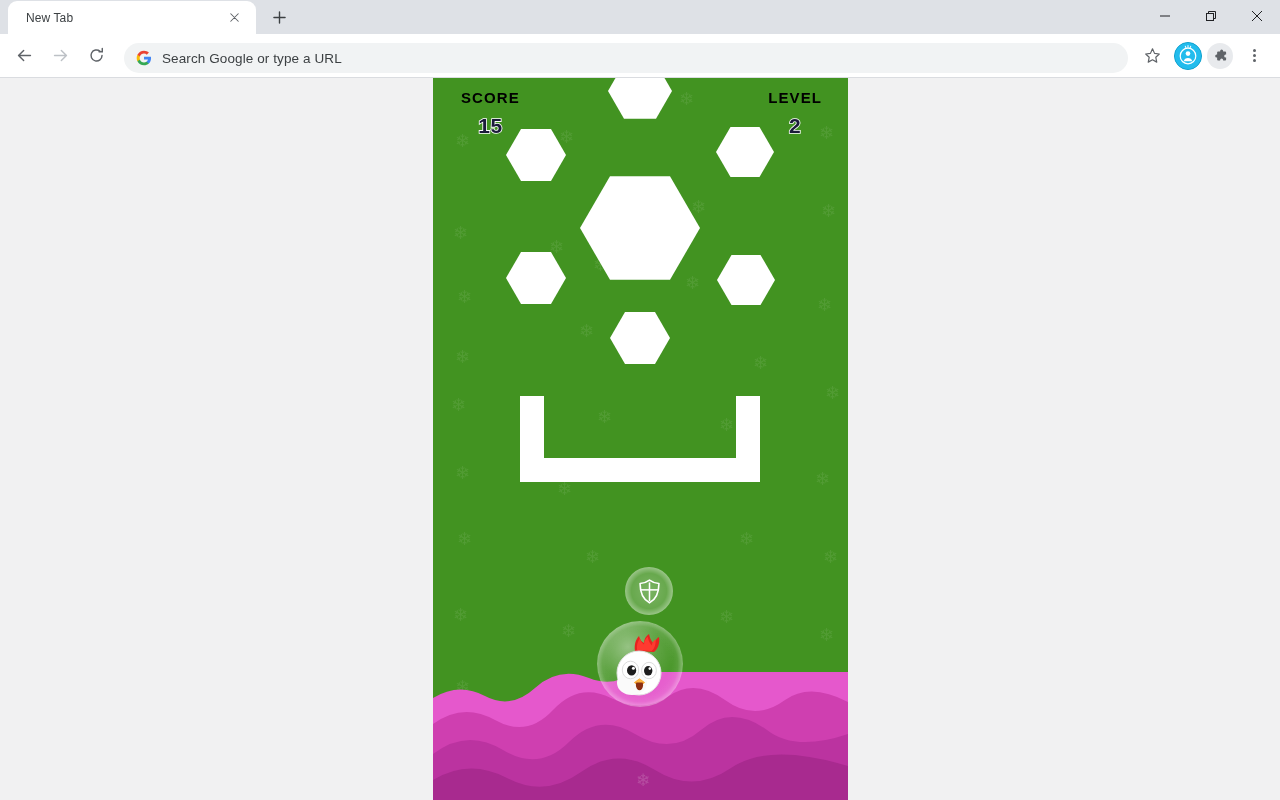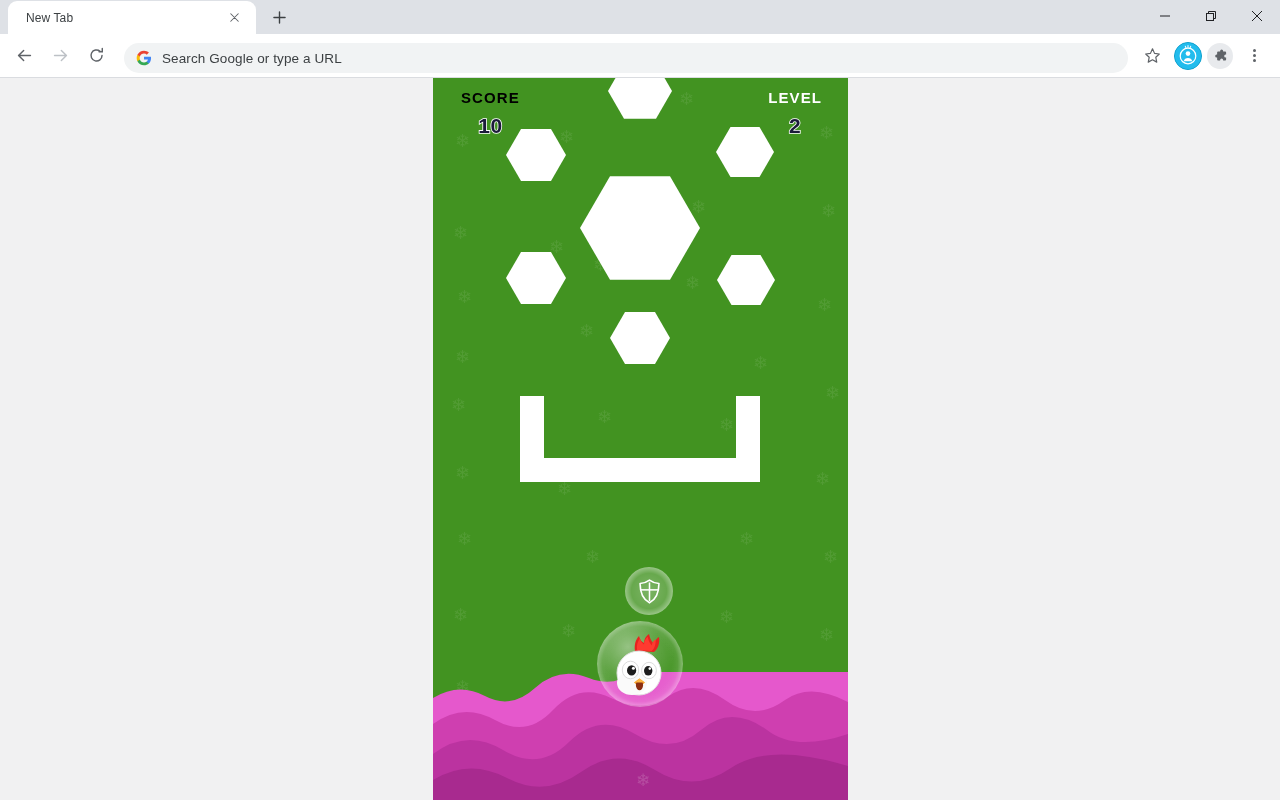--- a/index.html
+++ b/index.html
@@ -449,24 +449,24 @@
           <span class="snow" style="left: 386px; top: 548px;">❄</span>
           <span class="snow" style="left: 22px; top: 600px;">❄</span>
           <span class="snow" style="left: 168px; top: 616px;">❄</span>
           <span class="snow" style="left: 316px; top: 606px;">❄</span>
           <span class="snow" style="left: 390px; top: 624px;">❄</span>
         </div>
 
       <div class="hud">
         <div class="hud-col">
           <span class="hud-label" style="color: #000000;">SCORE</span>
-          <span class="hud-value" style="color: rgb(27, 27, 58);">10</span>
+          <span class="hud-value" style="color: rgb(27, 27, 58);">15</span>
         </div>
         <div class="hud-col right">
-          <span class="hud-label" style="color: #ffffff;">LEVEL</span>
+          <span class="hud-label" style="color: #000000;">LEVEL</span>
           <span class="hud-value" style="color: rgb(27, 27, 58);">2</span>
         </div>
       </div>
 
       <div id="hex-layer">
           <div class="hex" style="left: 175px; top: -16px; width: 64px; height: 58px; background: rgb(255, 255, 255);"></div>
           <div class="hex" style="left: 73px; top: 50px; width: 60px; height: 54px; background: rgb(255, 255, 255);"></div>
           <div class="hex" style="left: 283px; top: 48px; width: 58px; height: 52px; background: rgb(255, 255, 255);"></div>
           <div class="hex" style="left: 147px; top: 96px; width: 120px; height: 108px; background: rgb(255, 255, 255);"></div>
           <div class="hex" style="left: 73px; top: 173px; width: 60px; height: 54px; background: rgb(255, 255, 255);"></div>

